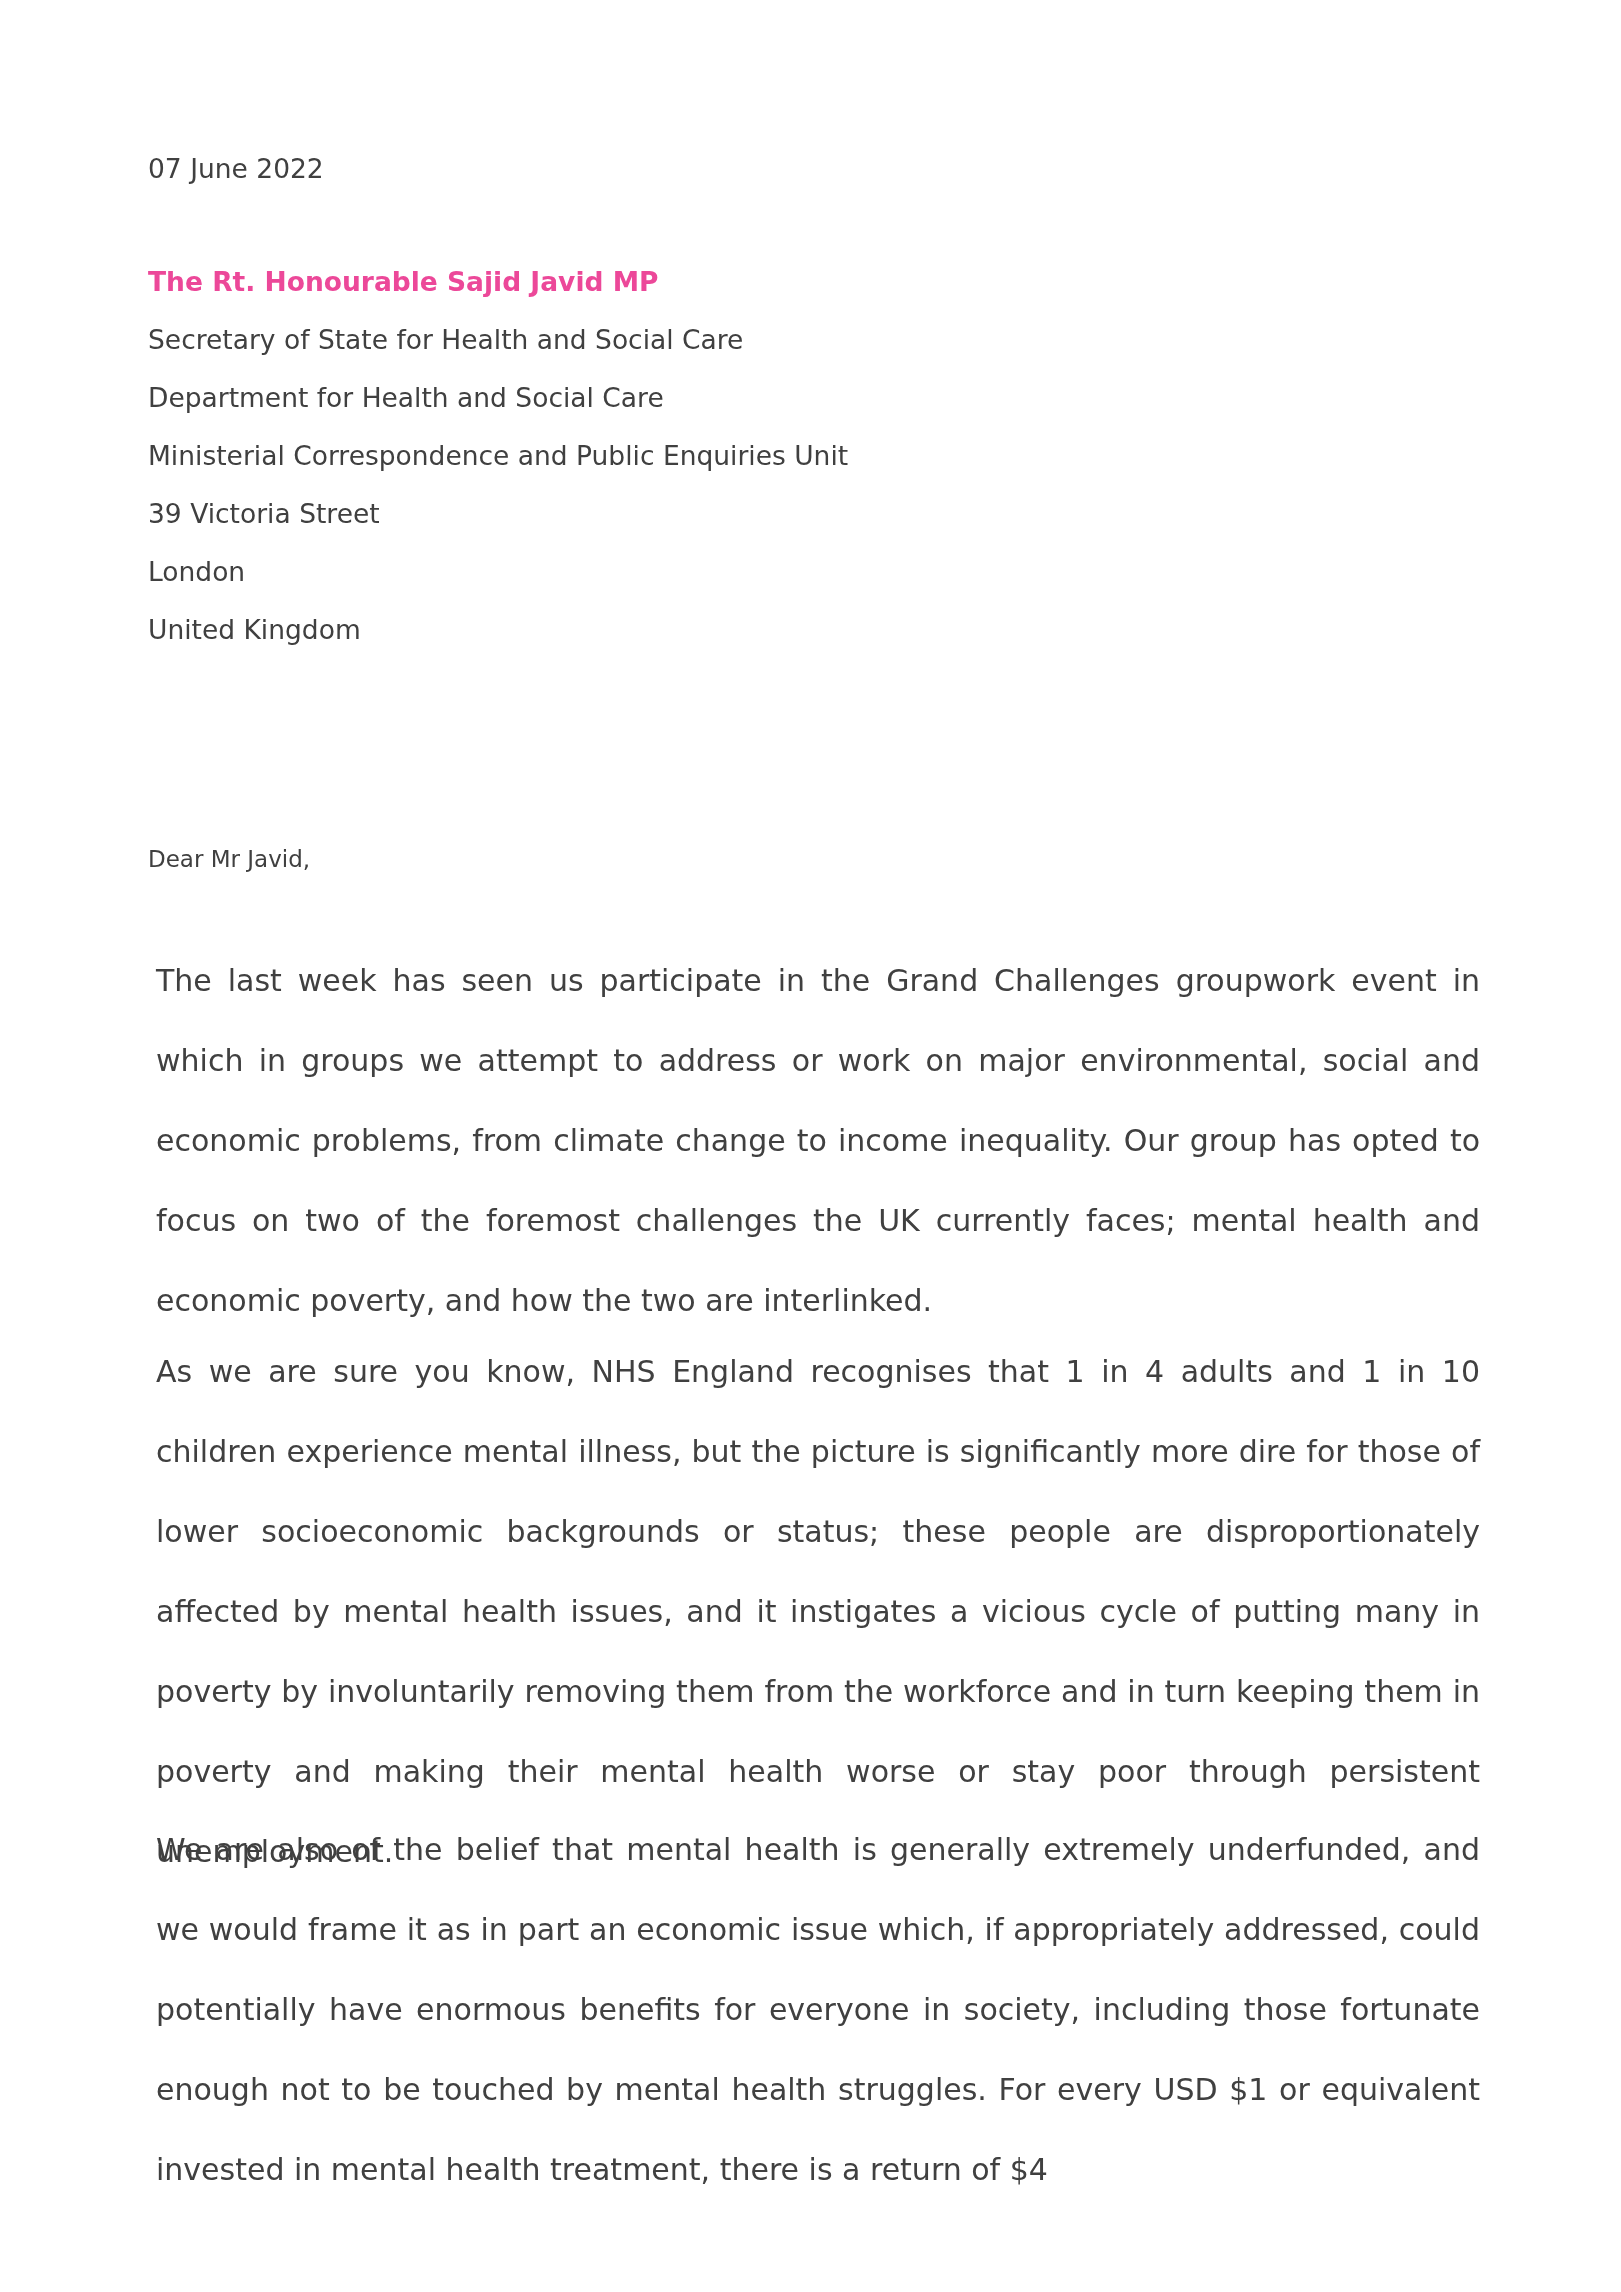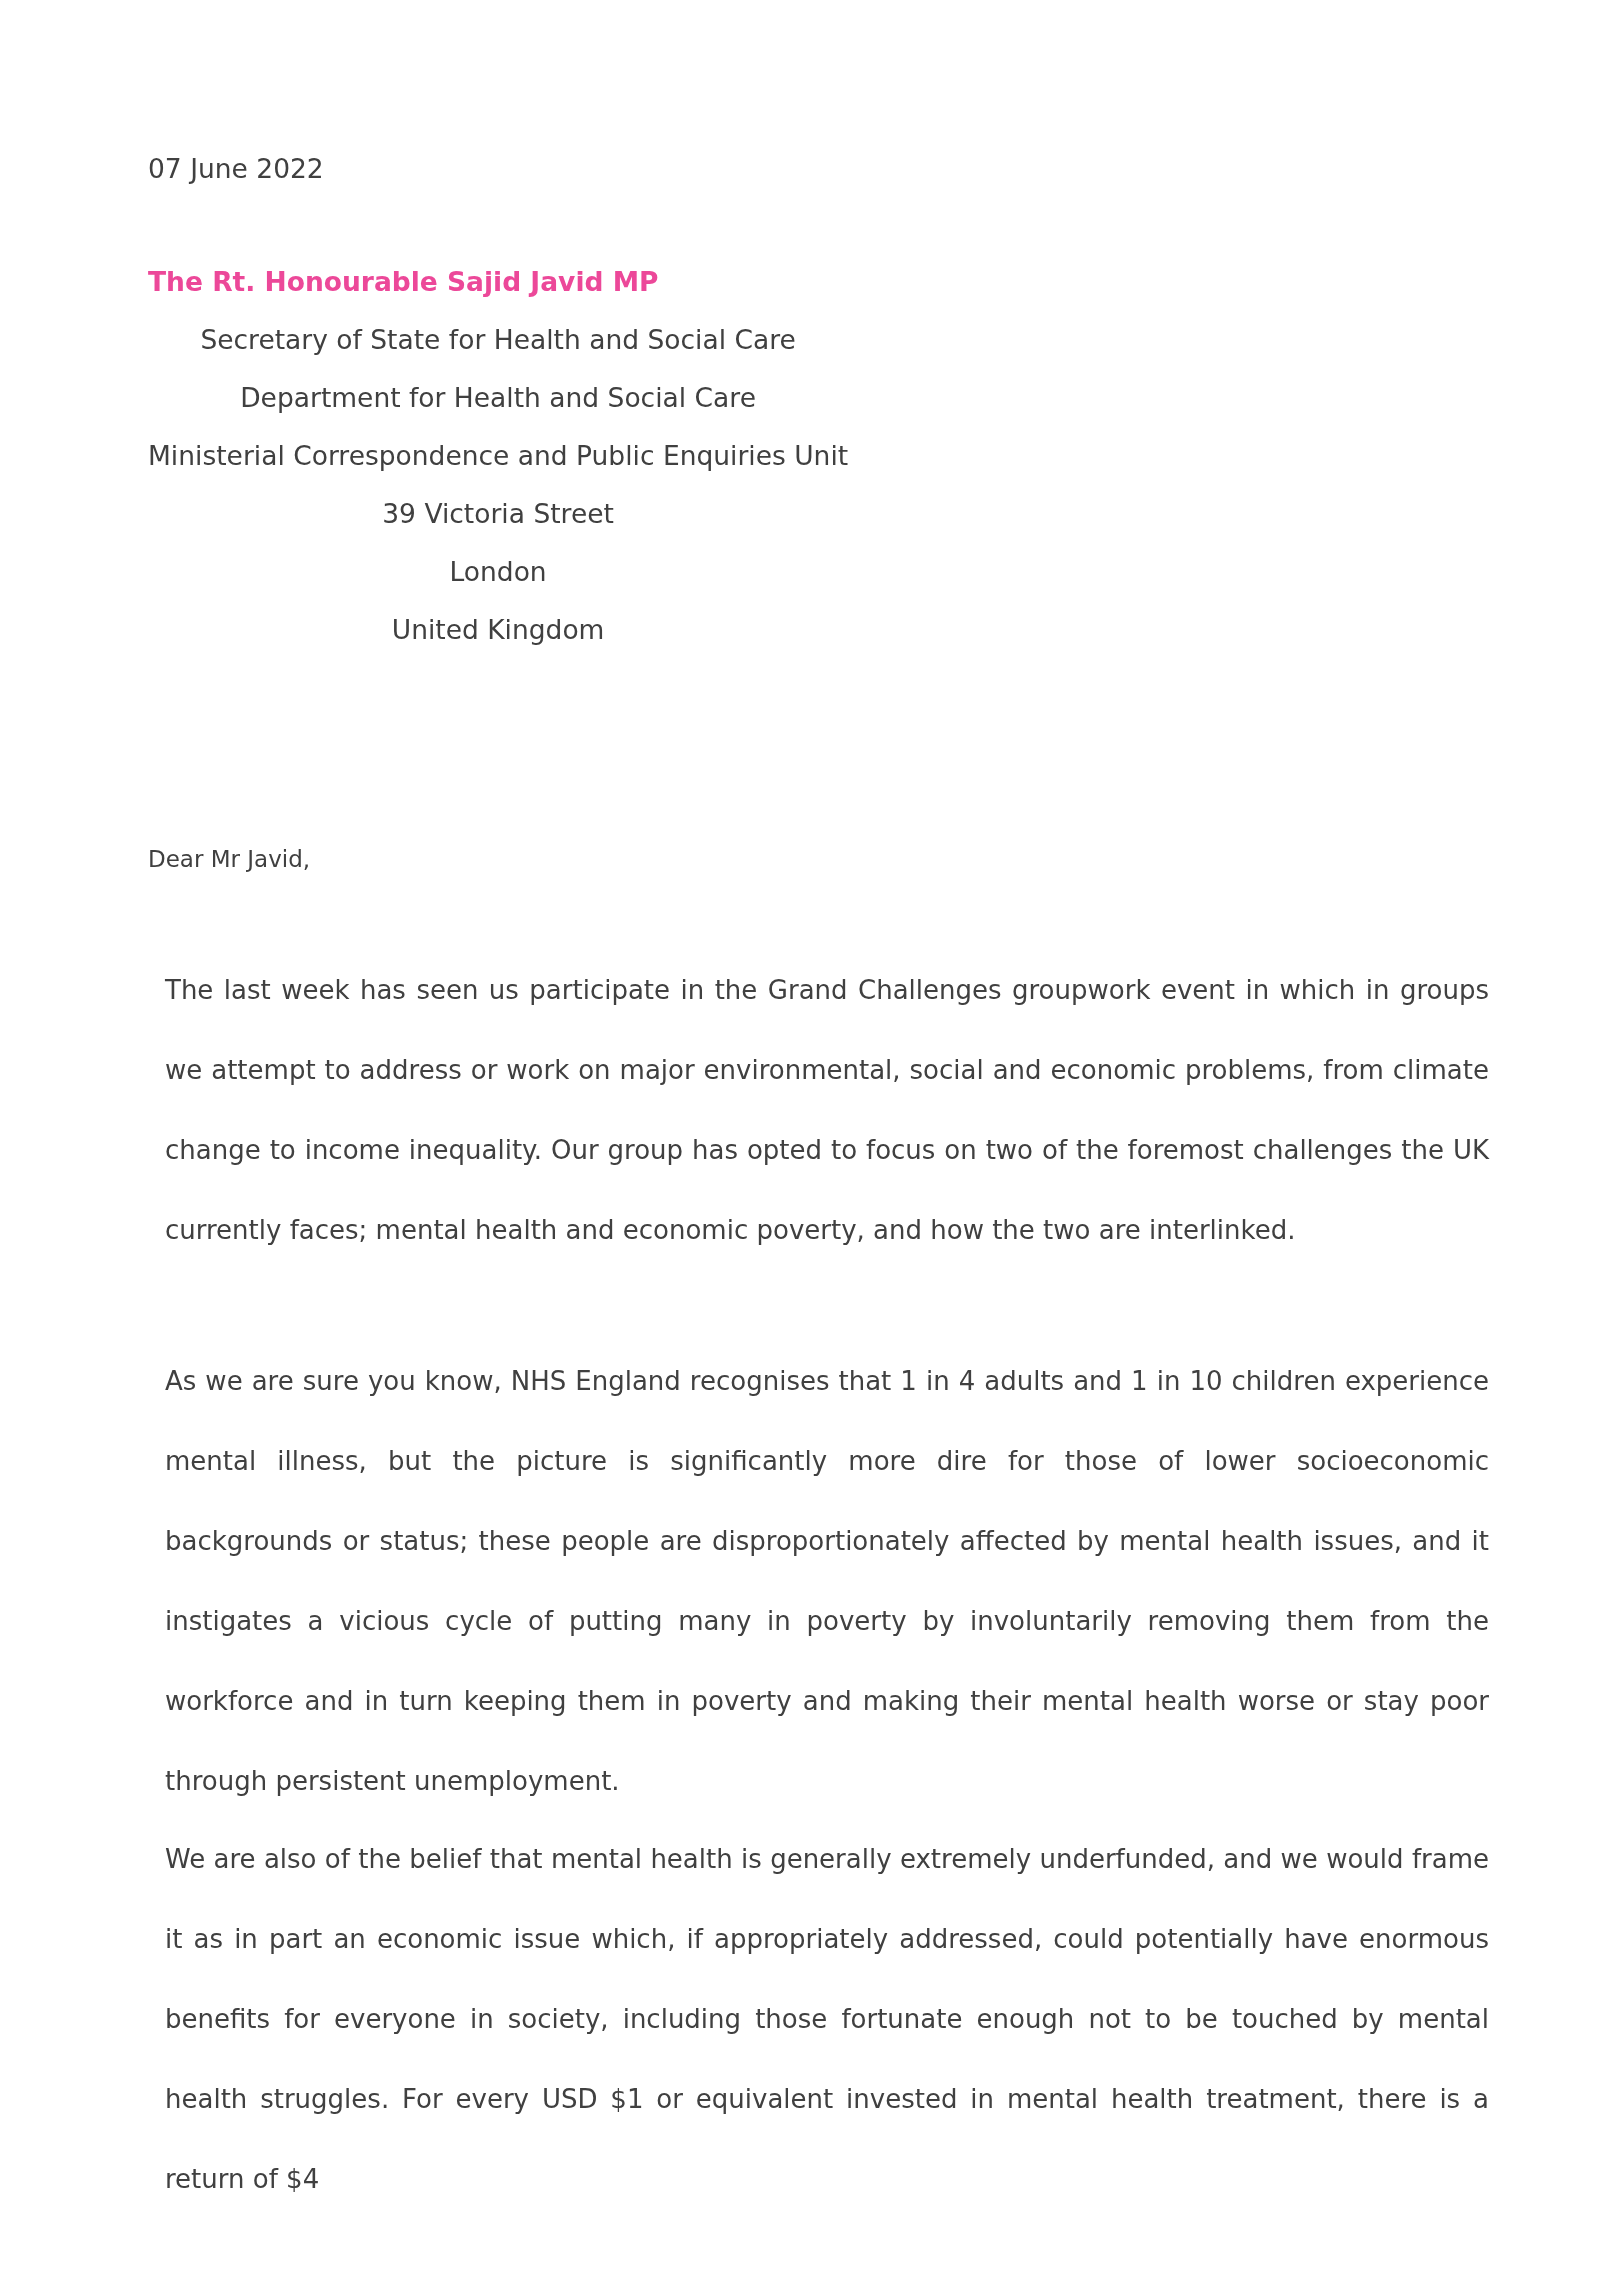--- a/index.html
+++ b/index.html
@@ -40,38 +40,37 @@
       color: #ec4899;
       line-height: 41px;
       white-space: nowrap;
       height: 58px;
     }
     .address-line {
       font-size: 26.5px;
       line-height: 41px;
       height: 58px;
       white-space: nowrap;
-      text-align: center;
     }
     .salutation {
       position: absolute;
       top: 839px;
       left: 0;
       font-size: 23px;
       line-height: 41px;
       white-space: nowrap;
     }
     .body-para {
       position: absolute;
       left: 0;
       width: 1324px;
-      font-size: 26px;
+      font-size: 30px;
       line-height: 80px;
       text-align: justify;
-      margin: 17px;
+      margin: 8px;
     }
     .p1 { top: 933px; }
     .p2 { top: 1324px; }
     .p3 { top: 1802px; }
   </style>
 </head>
 <body>
 
 <div class="page">
 

